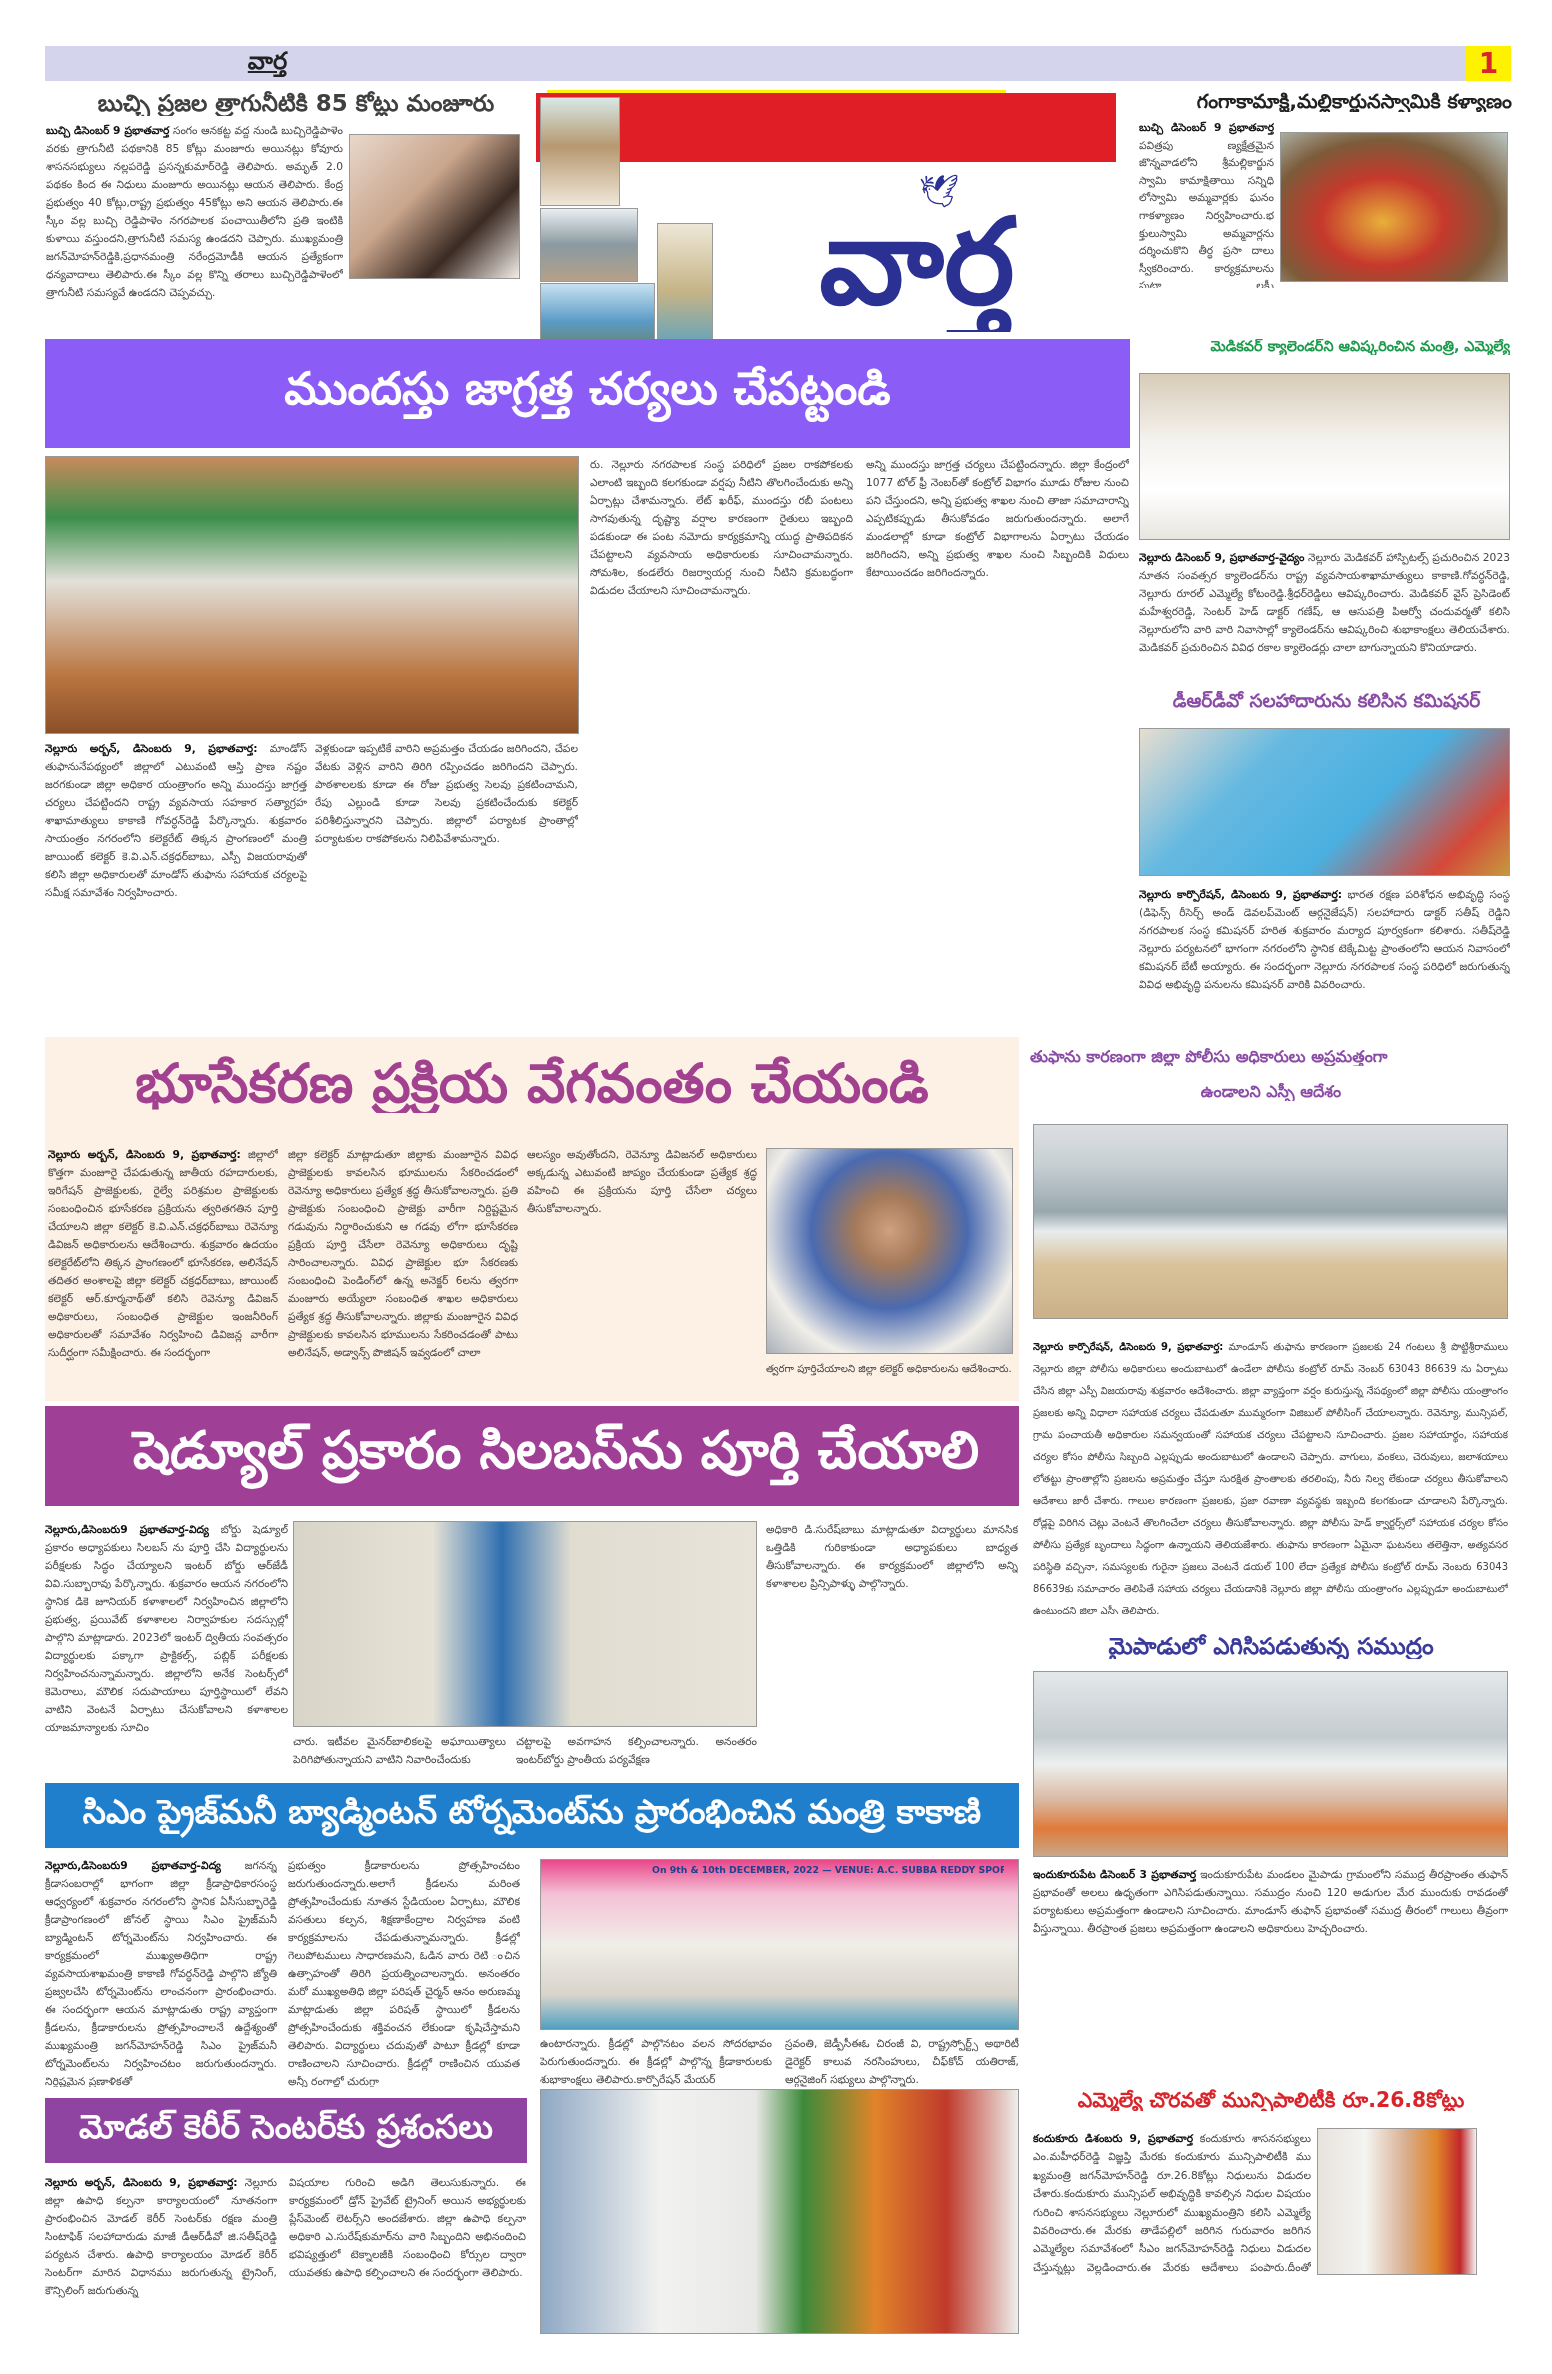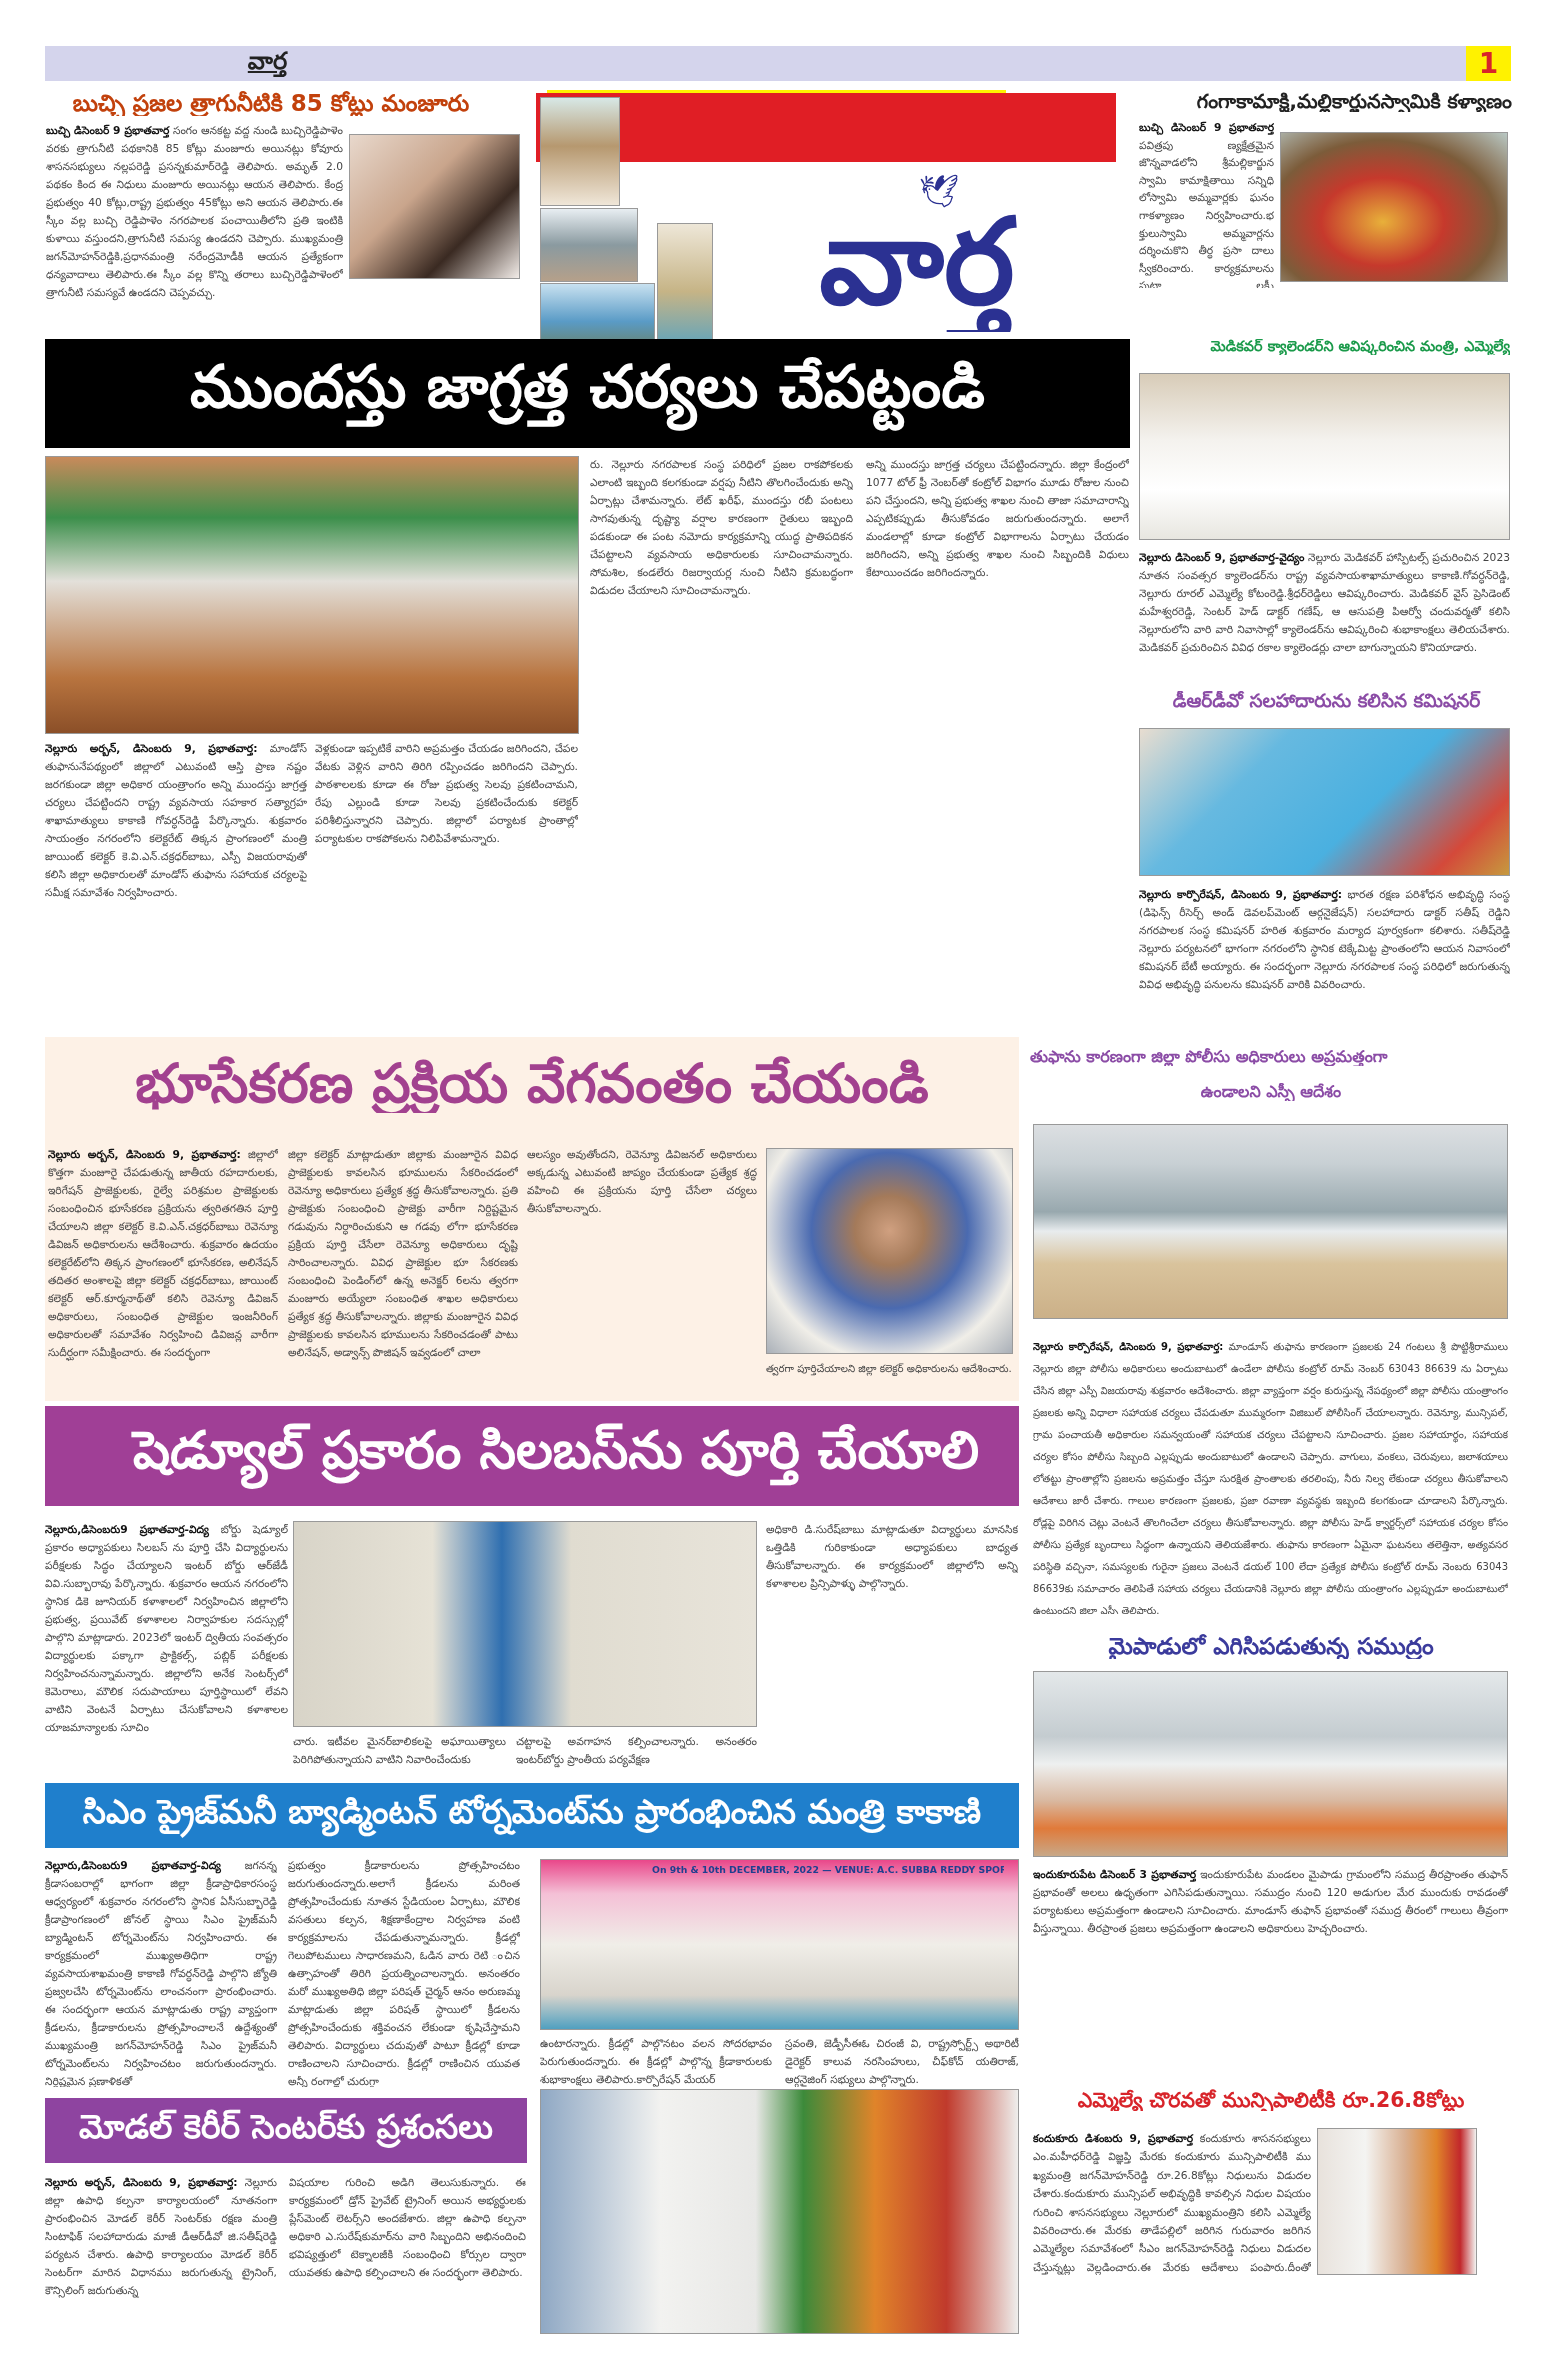--- a/index.html
+++ b/index.html
@@ -17,21 +17,21 @@
   .banner { display: flex; align-items: center; justify-content: center; color: #fff; font-weight: bold; white-space: nowrap; }
 </style>
 </head>
 <body>
 
 <div class="abs topbar"></div>
 <div class="abs topbar-logo">వార్త</div>
 <div class="abs topbar-date">శ్రీ పొట్టిశ్రీరాములు నెల్లూరు శనివారం10 డిసెంబరు 2022</div>
 <div class="abs topbar-page">1</div>
 
-<div class="abs headline" style="left:39px; top:91px; width:464px; font-size:23px; color:#c2410c; text-align:center;">బుచ్చి ప్రజల త్రాగునీటికి 85 కోట్లు మంజూరు</div>
+<div class="abs headline" style="left:64px; top:91px; width:464px; font-size:23px; color:#404040; text-align:center;">బుచ్చి ప్రజల త్రాగునీటికి 85 కోట్లు మంజూరు</div>
 <div class="abs body-text" style="left:46px; top:122px; width:297px; height:199px;">
   <b>బుచ్చి డిసెంబర్ 9 ప్రభాతవార్త</b>
   <span>సంగం ఆనకట్ట వద్ద నుండి బుచ్చిరెడ్డిపాళెం వరకు త్రాగునీటి పథకానికి 85 కోట్లు మంజూరు అయినట్లు కోవూరు శాసనసభ్యులు నల్లపరెడ్డి ప్రసన్నకుమార్‌రెడ్డి తెలిపారు. అమృత్ 2.0 పథకం కింద ఈ నిధులు మంజూరు అయినట్లు ఆయన తెలిపారు. కేంద్ర ప్రభుత్వం 40 కోట్లు,రాష్ట్ర ప్రభుత్వం 45కోట్లు అని ఆయన తెలిపారు.ఈ స్కీం వల్ల బుచ్చి రెడ్డిపాళెం నగరపాలక పంచాయితీలోని ప్రతి ఇంటికి కుళాయి వస్తుందని,త్రాగునీటి సమస్య ఉండదని చెప్పారు. ముఖ్యమంత్రి జగన్‌మోహన్‌రెడ్డికి,ప్రధానమంత్రి నరేంద్రమోడీకి ఆయన ప్రత్యేకంగా ధన్యవాదాలు తెలిపారు.ఈ స్కీం వల్ల కొన్ని తరాలు బుచ్చిరెడ్డిపాళెంలో త్రాగునీటి సమస్యవే ఉండదని చెప్పవచ్చు.</span>
 </div>
 <div class="abs photo" style="left:349px; top:134px; width:171px; height:145px; background:linear-gradient(135deg,#e8d8cc 0%,#c9a58c 40%,#3a2a22 70%,#f2ece8 100%);"></div>
 
 <div class="abs" style="left:536px; top:93px; width:580px; height:249px; background:#fff;">
   <div class="abs" style="left:0; top:0; width:580px; height:69px; background:#e01e25;"></div>
   <div class="abs photo" style="left:3.7px; top:3.7px; width:80px; height:109px; background:linear-gradient(180deg,#d7e8e6 0%,#b6986f 45%,#efe6d8 100%);"></div>
   <div class="abs photo" style="left:3.7px; top:115px; width:98px; height:74px; background:linear-gradient(180deg,#e8eef2 0%,#8a9aa0 50%,#b5a08a 100%);"></div>
@@ -42,21 +42,21 @@
   <div class="abs" style="left:229px; top:250px; width:334px; height:3.7px; background:#e01e25;"></div>
 </div>
 
 <div class="abs headline" style="left:1150px; top:91px; width:362px; font-size:19.5px; color:#222; text-align:right;">గంగాకామాక్షి,మల్లికార్జునస్వామికి కళ్యాణం</div>
 <div class="abs body-text" style="left:1139px; top:119px; width:135px; height:169px; line-height:17.6px;">
   <b>బుచ్చి డిసెంబర్ 9 ప్రభాతవార్త</b>
   <span>పవిత్రపు ణ్యక్షేత్రమైన జొన్నవాడలోని శ్రీమల్లికార్జున స్వామి కామాక్షితాయి సన్నిధి లోస్వామి అమ్మవార్లకు ఘనం గాకళ్యాణం నిర్వహించారు.భ క్తులుస్వామి అమ్మవార్లను దర్శించుకొని తీర్థ ప్రసా దాలు స్వీకరించారు. కార్యక్రమాలను పుట్టా లక్ష్మీ సుబ్రమణ్యంనాయుడు, డబ్బుగుంట వెంకటేశ్వర్లు పర్యవేక్షించారు.భక్తు లకు తీర్థ ప్రసాదాలు అందజేశారు.</span>
 </div>
 <div class="abs photo" style="left:1280px; top:132px; width:228px; height:150px; background:radial-gradient(ellipse at 45% 60%,#e8b03a 0%,#c6392c 35%,#7c5c3a 65%,#b9c8c4 100%);"></div>
 
-<div class="abs banner" style="left:45px; top:339px; width:1085px; height:109px; background:#000000; font-size:59px;">
+<div class="abs banner" style="left:45px; top:339px; width:1085px; height:109px; background:#8b5cf6; font-size:45px;">
   <span>ముందస్తు జాగ్రత్త చర్యలు చేపట్టండి</span>
 </div>
 
 <div class="abs photo" style="left:45px; top:456px; width:534px; height:278px; background:linear-gradient(180deg,#c98a5b 0%,#3c8f4b 22%,#e3e0da 45%,#b8743f 80%,#8b4f28 100%);"></div>
 
 <div class="abs body-text" style="left:45px; top:740px; width:262px; height:288px;">
   <b>నెల్లూరు అర్బన్, డిసెంబరు 9, ప్రభాతవార్త:</b>
   <span>మాండోస్ తుఫానునేపథ్యంలో జిల్లాలో ఎటువంటి ఆస్తి ప్రాణ నష్టం జరగకుండా జిల్లా అధికార యంత్రాంగం అన్ని ముందస్తు జాగ్రత్త చర్యలు చేపట్టిందని రాష్ట్ర వ్యవసాయ సహకార సత్యాగ్రహ శాఖామాత్యులు కాకాణి గోవర్ధన్‌రెడ్డి పేర్కొన్నారు. శుక్రవారం సాయంత్రం నగరంలోని కలెక్టరేట్ తిక్కన ప్రాంగణంలో మంత్రి జాయింట్ కలెక్టర్ కె.వి.ఎన్.చక్రధర్‌బాబు, ఎస్పీ విజయరావుతో కలిసి జిల్లా అధికారులతో మాండోస్ తుఫాను సహాయక చర్యలపై సమీక్ష సమావేశం నిర్వహించారు.</span>
 </div>
 <div class="abs body-text" style="left:315px; top:740px; width:263px; height:288px;">వెళ్లకుండా ఇప్పటికే వారిని అప్రమత్తం చేయడం జరిగిందని, చేపల వేటకు వెళ్లిన వారిని తిరిగి రప్పించడం జరిగిందని చెప్పారు. పాఠశాలలకు కూడా ఈ రోజు ప్రభుత్వ సెలవు ప్రకటించామని, రేపు ఎల్లుండి కూడా సెలవు ప్రకటించేందుకు కలెక్టర్ పరిశీలిస్తున్నారని చెప్పారు. జిల్లాలో పర్యాటక ప్రాంతాల్లో పర్యాటకుల రాకపోకలను నిలిపివేశామన్నారు.</div>

